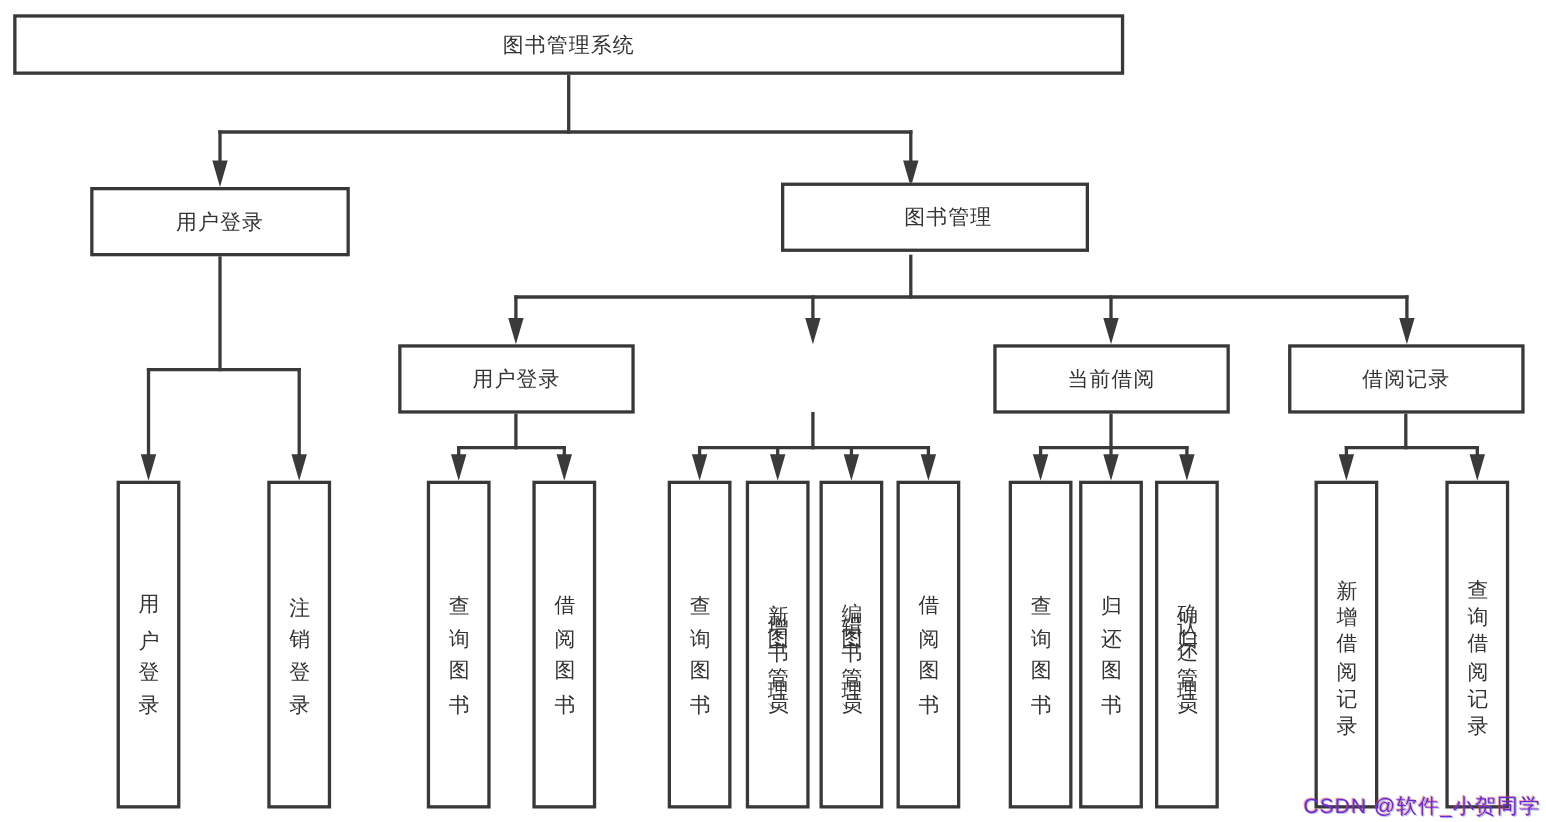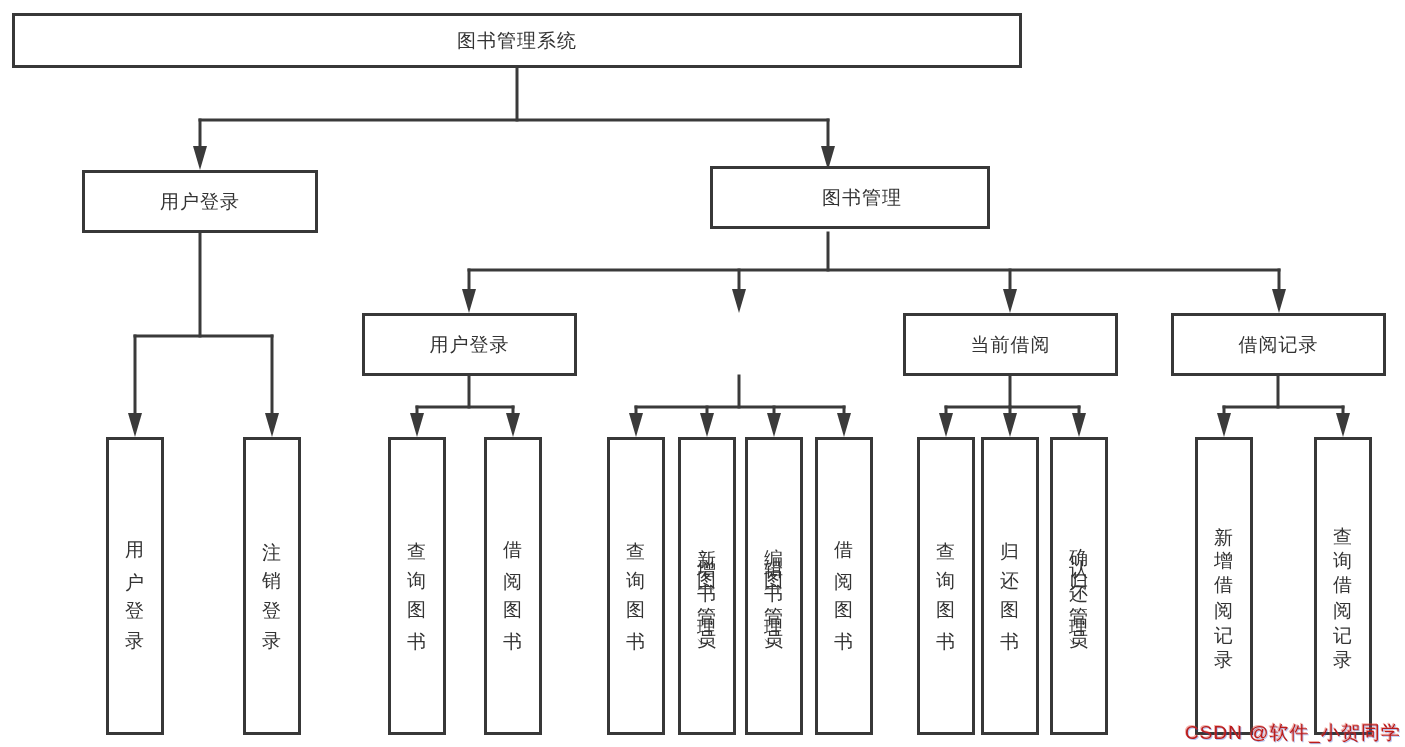--- a/index.html
+++ b/index.html
@@ -52,21 +52,21 @@
   .lf6 { left: 745px; }  .lf7 { left: 815px; }
   .lf8 { left: 917px; }  .lf9 { left: 981px; }
   .lf10 { left: 1050px; }
   .lf11 { left: 1195px; } .lf12 { left: 1314px; }
   .watermark {
     position: absolute;
     right: 4px;
     bottom: 1px;
     font-size: 19px;
     letter-spacing: 1px;
-    color: #b91c1c;
+    color: #6d28d9;
     text-shadow: -1px -1px 0 rgba(231, 76, 60, 0.45), 1px 1px 0 rgba(40, 90, 220, 0.35);
     white-space: nowrap;
   }
 </style>
 </head>
 <body>
 
 <div class="stage">
 
   <svg class="wires" viewBox="0 0 1405 747" xmlns="http://www.w3.org/2000/svg">

